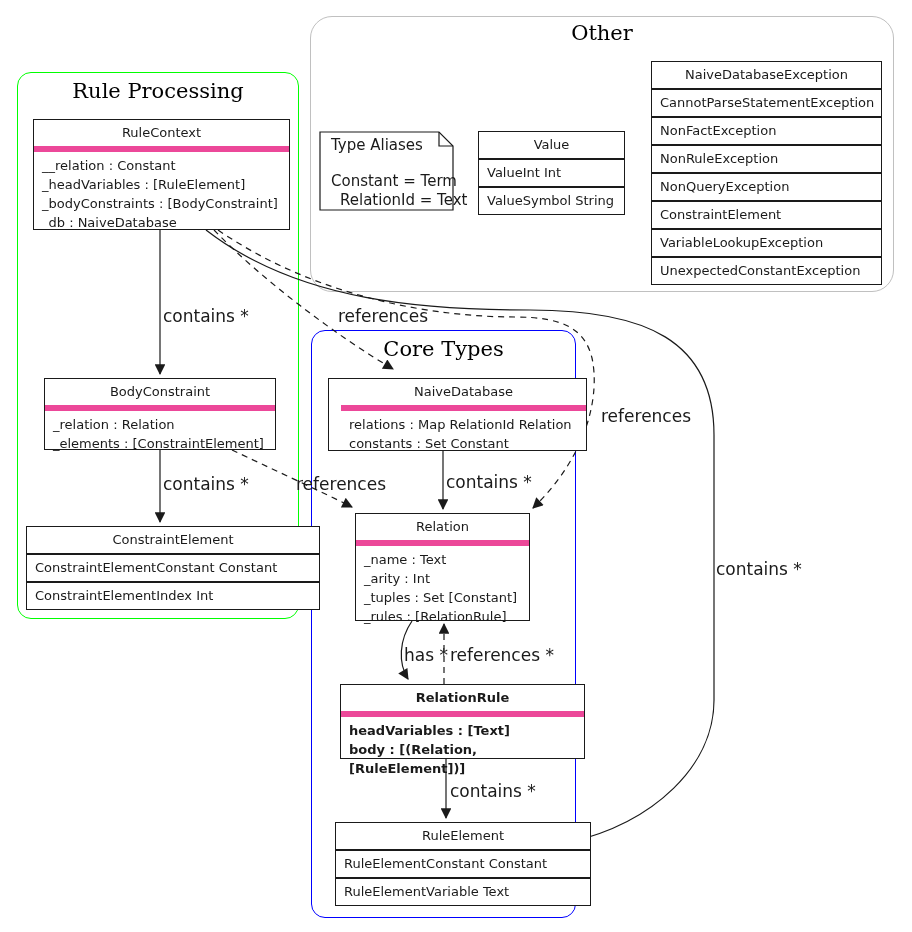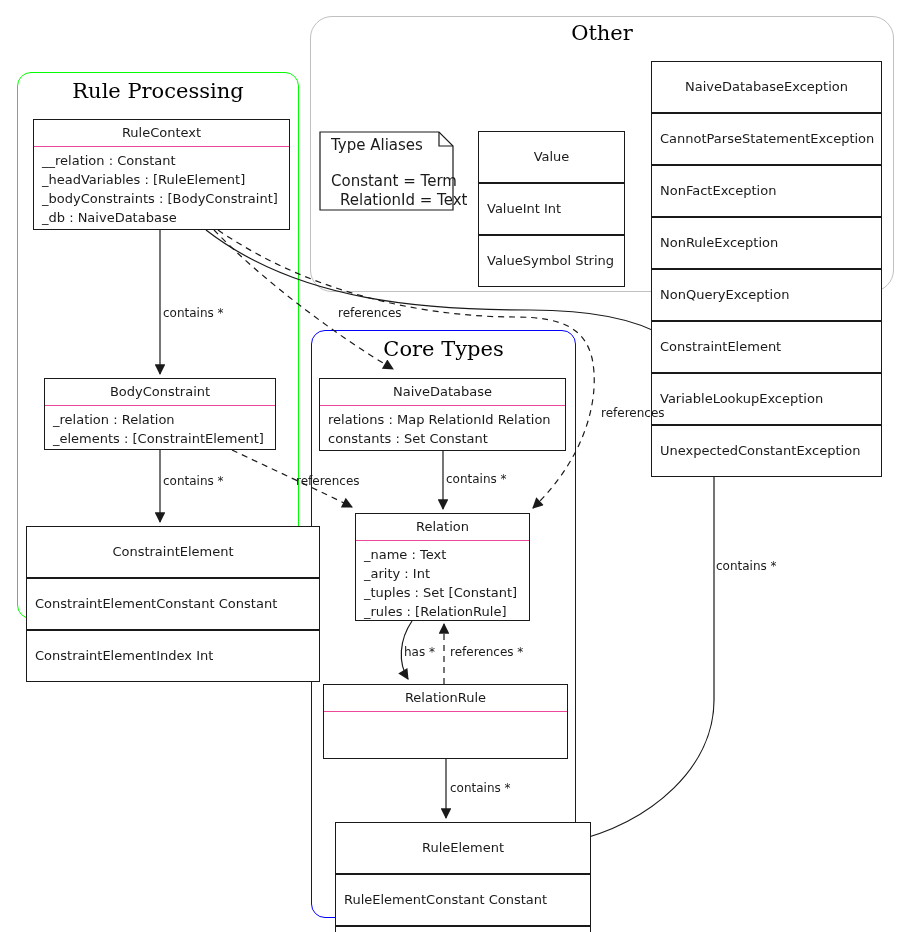--- a/index.html
+++ b/index.html
@@ -7,27 +7,27 @@
     position:relative;width:912px;height:932px;background:#ffffff;overflow:hidden;
     font-family:"DejaVu Sans","Liberation Sans",sans-serif;color:#1a1a1a;
   }
   .cluster{position:absolute;background:transparent;}
   .cluster-title{
     position:absolute;left:0;top:6px;width:100%;text-align:center;
     font-family:"DejaVu Serif","Liberation Serif",serif;font-size:21px;color:#000;
   }
   svg.edges{position:absolute;left:0;top:0;}
   .cbox{position:absolute;border:1px solid #1a1a1a;background:#fff;font-size:13px;}
-  .chead{height:26px;line-height:26px;border-bottom:1px solid #ec4899;text-align:center;}
+  .chead{height:26px;line-height:26px;border-bottom:6px solid #ec4899;text-align:center;}
   .cfields{padding:4px 8px 0 8px;line-height:19px;}
   .vbox{position:absolute;font-size:13px;}
-  .vrow{border:1px solid #1a1a1a;background:#fff;height:26px;line-height:26px;padding:12px 8px;
+  .vrow{border:1px solid #1a1a1a;background:#fff;height:26px;line-height:26px;padding:0 8px;
         white-space:nowrap;overflow:hidden;}
   .vhead{text-align:center;}
-  .elabel{position:absolute;font-size:12px;white-space:nowrap;color:#1a1a1a;}
+  .elabel{position:absolute;font-size:17px;white-space:nowrap;color:#1a1a1a;}
   .note-text{position:absolute;font-size:15px;white-space:nowrap;color:#1a1a1a;}
 </style>
 </head>
 <body>
 
 <div id="canvas">
 
   <div class="cluster" style="left:17px;top:72px;width:280px;height:545px;border:1px solid #00ff00;border-radius:14px;">
     <div class="cluster-title">Rule Processing</div>
   </div>
@@ -105,40 +105,44 @@
     <div class="vrow vhead">NaiveDatabaseException</div>
     <div class="vrow">CannotParseStatementException</div>
     <div class="vrow">NonFactException</div>
     <div class="vrow">NonRuleException</div>
     <div class="vrow">NonQueryException</div>
     <div class="vrow">ConstraintElement</div>
     <div class="vrow">VariableLookupException</div>
     <div class="vrow">UnexpectedConstantException</div>
   </div>
 
-  <div class="cbox" style="left:319px;top:378px;width:245px;height:71px;">
+  <div class="cbox" style="left:328px;top:378px;width:245px;height:71px;padding-left:12px;">
     <div class="chead">NaiveDatabase</div>
     <div class="cfields">
       <div>relations : Map RelationId Relation</div>
       <div>constants : Set Constant</div>
     </div>
   </div>
 
   <div class="cbox" style="left:355px;top:513px;width:173px;height:106px;">
     <div class="chead">Relation</div>
     <div class="cfields">
       <div>_name : Text</div>
       <div>_arity : Int</div>
       <div>_tuples : Set [Constant]</div>
       <div>_rules : [RelationRule]</div>
     </div>
   </div>
 
-  <div class="cbox" style="left:323px;top:684px;width:243px;height:73px;">
+  <div class="cbox" style="left:340px;top:684px;width:243px;height:73px;font-weight:bold;">
     <div class="chead">RelationRule</div>
+    <div class="cfields">
+      <div>headVariables : [Text]</div>
+      <div>body : [(Relation, [RuleElement])]</div>
+    </div>
   </div>
 
   <div class="vbox" style="left:335px;top:822px;width:256px;">
     <div class="vrow vhead">RuleElement</div>
     <div class="vrow">RuleElementConstant Constant</div>
     <div class="vrow">RuleElementVariable Text</div>
   </div>
 
   <span class="elabel" style="left:163px;top:306px;">contains *</span>
   <span class="elabel" style="left:163px;top:474px;">contains *</span>

